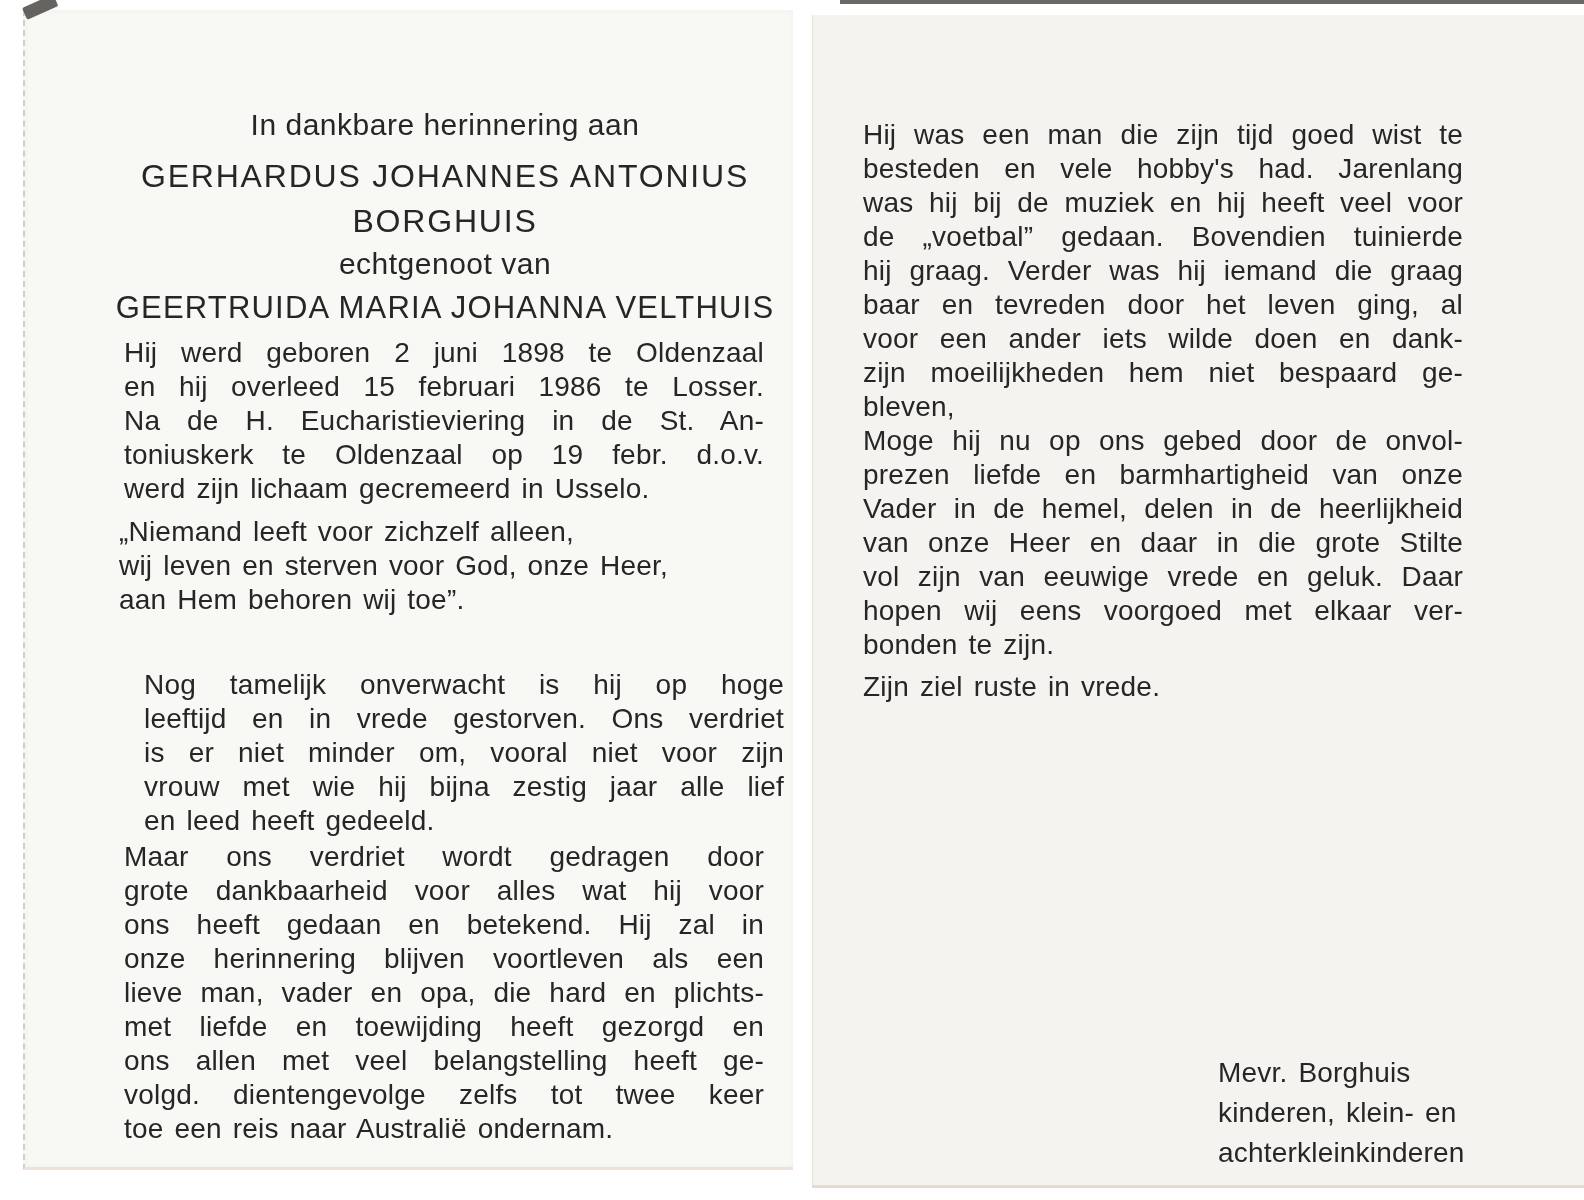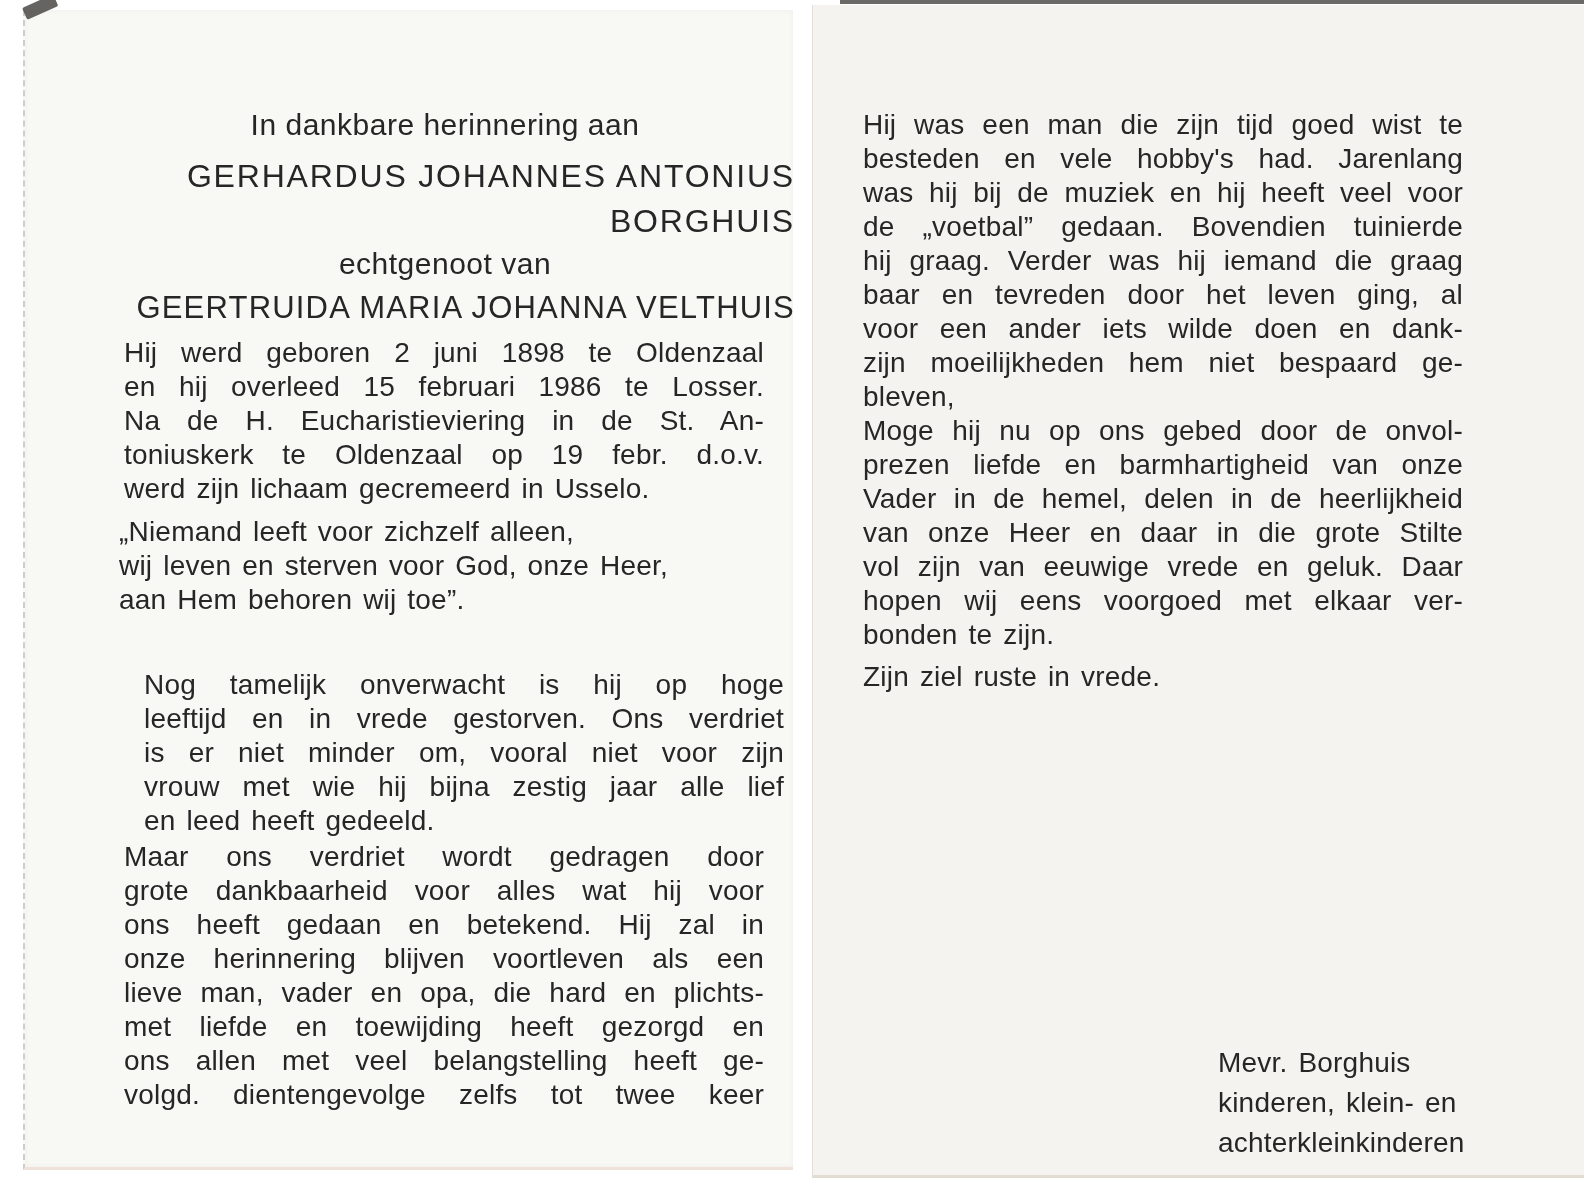--- a/index.html
+++ b/index.html
@@ -22,21 +22,21 @@
     overflow:hidden;
   }
   .card-left{
     left:23px; top:10px; width:770px; height:1160px;
     background:var(--card-left-background);
     border-left:2px dashed rgba(110,110,105,.30);
     border-bottom:3px solid #efe2da;
     box-shadow:0 0 6px rgba(0,0,0,.04) inset;
   }
   .card-right{
-    left:812px; top:5px; width:772px; height:1173px;
+    left:812px; top:15px; width:772px; height:1173px;
     background:var(--card-right-background);
     border-left:1px solid #e2dfd8;
     border-bottom:3px solid #e2dcd3;
   }
   
   .scan-topline{
     position:absolute; left:840px; top:0; width:744px; height:4px;
     background:#514f4b; opacity:.85;
   }
   .scan-cornermark{
@@ -48,21 +48,20 @@
   .tblock{position:absolute;}
   .heading{
     text-align:center;
     font-size:30px;
     letter-spacing:.5px;
     white-space:nowrap;
   }
   .heading.caps{
     font-size:32px;
     letter-spacing:1.8px;
-    text-align:right;
   }
   .bodytext{
     font-size:28px;
     line-height:34px;
     word-spacing:3px;
     letter-spacing:.2px;
   }
   .jpar .jline{ text-align:justify; text-align-last:justify; }
   .jpar .jline.last{ text-align-last:left; }
   .lpar .jline{ text-align:left; }
@@ -104,20 +103,21 @@
 
   <div class="tblock bodytext jpar" style="left:99px;top:830px;width:640px;">
       <div class="jline">Maar ons verdriet wordt gedragen door</div>
       <div class="jline">grote dankbaarheid voor alles wat hij voor</div>
       <div class="jline">ons heeft gedaan en betekend. Hij zal in</div>
       <div class="jline">onze herinnering blijven voortleven als een</div>
       <div class="jline">lieve man, vader en opa, die hard en plichts-</div>
       <div class="jline">met liefde en toewijding heeft gezorgd en</div>
       <div class="jline">ons allen met veel belangstelling heeft ge-</div>
       <div class="jline">volgd.  dientengevolge zelfs tot twee keer</div>
+      <div class="jline last">toe een reis naar Australië ondernam.</div>
     </div>
 </div>
 
 <div class="card card-right">
   <div class="tblock bodytext jpar" style="left:50px;top:103px;width:600px;">
       <div class="jline">Hij was een man die zijn tijd goed wist te</div>
       <div class="jline">besteden en vele hobby's had. Jarenlang</div>
       <div class="jline">was hij bij de muziek en hij heeft veel voor</div>
       <div class="jline">de „voetbal” gedaan. Bovendien tuinierde</div>
       <div class="jline">hij graag. Verder was hij iemand die graag</div>

